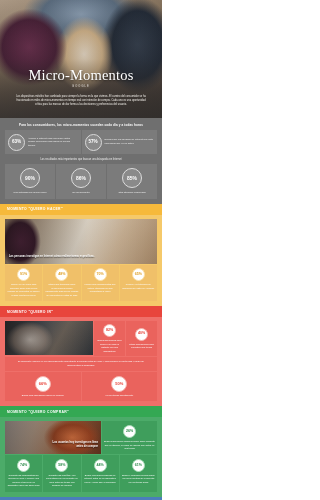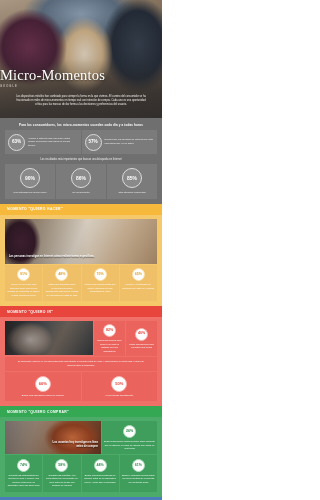--- a/index.html
+++ b/index.html
@@ -19,21 +19,21 @@
       radial-gradient(ellipse 30% 42% at 18% 40%, #6d3050 0%, #4a2038 55%, rgba(74,32,56,0) 78%),
       radial-gradient(ellipse 22% 40% at 52% 46%, #f2e4cf 0%, #d8b98e 50%, rgba(216,185,142,0) 80%),
       radial-gradient(ellipse 26% 48% at 85% 38%, #35404f 0%, #222b38 60%, rgba(34,43,56,0) 85%),
       radial-gradient(ellipse 40% 30% at 50% 12%, #8fa3b8 0%, #5d7084 60%, rgba(93,112,132,0) 90%),
       linear-gradient(160deg, #b9a58f 0%, #8e7a63 35%, #5d5047 70%, #3b3430 100%);
   }
   .hero-scrim {
     position: absolute; inset: 0;
     background: linear-gradient(to bottom, rgba(40,36,34,.10) 0%, rgba(40,36,34,.18) 50%, rgba(45,42,40,.55) 78%, rgba(48,45,43,.80) 100%);
   }
-  .hero-title-wrap { position: absolute; left: 0; right: 0; top: 68px; text-align: left; }
+  .hero-title-wrap { position: absolute; left: 0; right: 0; top: 68px; text-align: center; }
   .hero-title {
     font-family: "Liberation Serif", serif;
     font-size: 14.5px; color: #ffffff; letter-spacing: .2px; line-height: 1;
     text-shadow: 0 1px 2px rgba(0,0,0,.5);
   }
   .hero-sub {
     font-size: 2.6px; color: #e8e3dd; letter-spacing: 1.1px;
     margin-top: 2px; text-transform: uppercase;
   }
   .hero-para {

